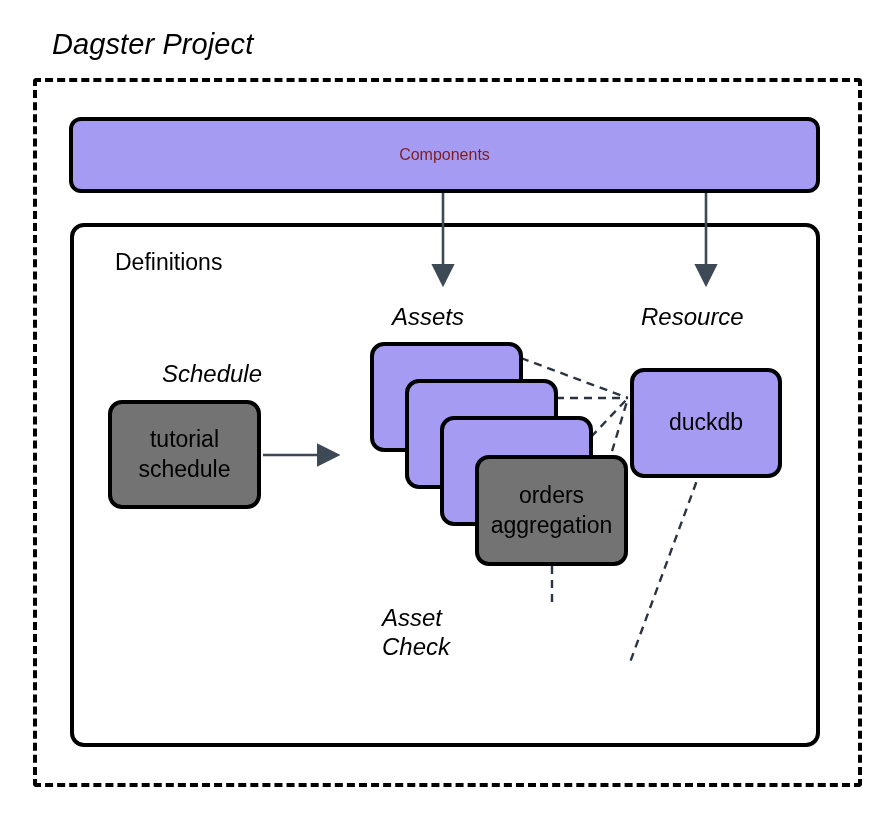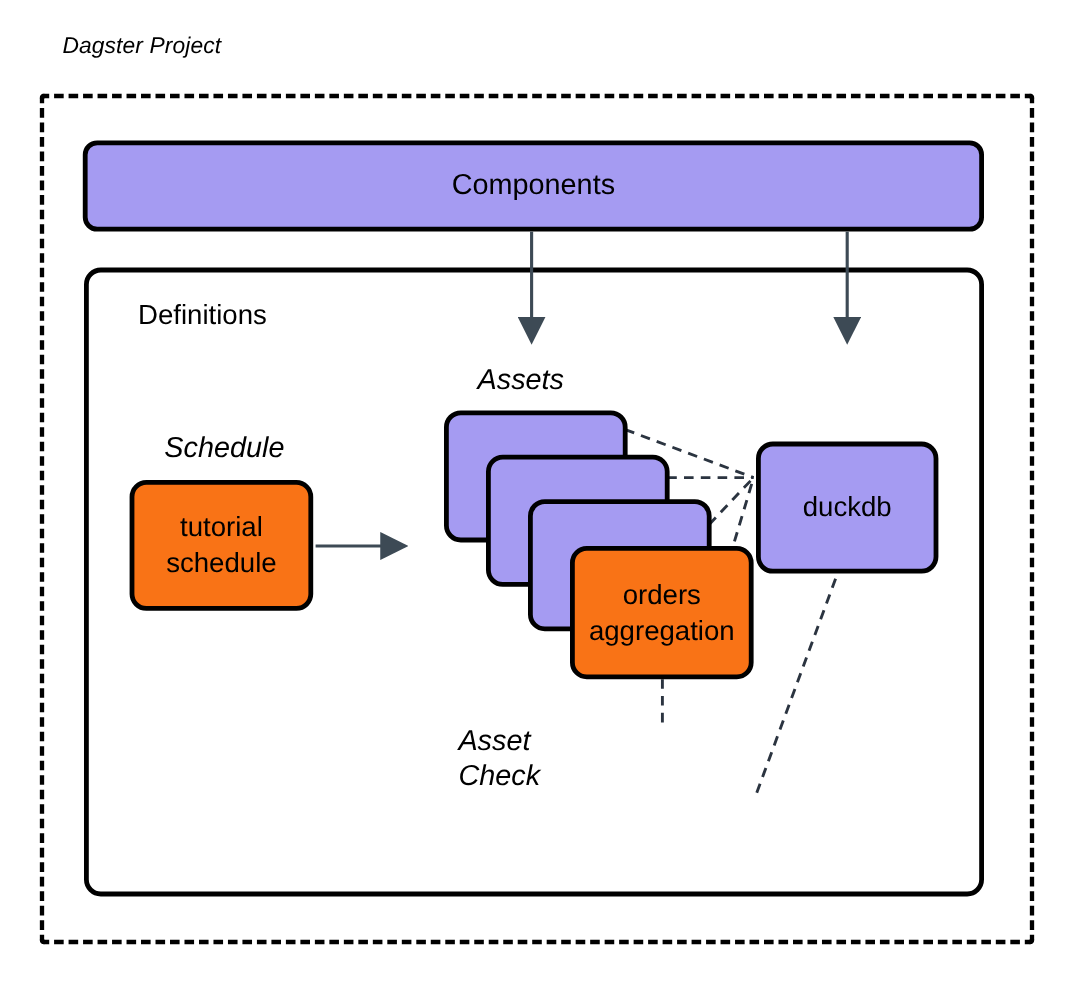--- a/index.html
+++ b/index.html
@@ -36,21 +36,21 @@
     height: 709px;
     border: 4px dashed #000000;
     border-radius: 4px;
     box-sizing: border-box;
     background: transparent;
   }
   .project-title {
     position: absolute;
     left: 52px;
     top: 28px;
-    font-size: 19px;
+    font-size: 29px;
     font-style: italic;
     font-weight: 500;
     letter-spacing: 0.1px;
     color: #000000;
     white-space: nowrap;
   }
 
   
   .components-box {
     position: absolute;
@@ -60,22 +60,22 @@
     height: 76px;
     background: #A59BF2;
     border: 4px solid #000000;
     border-radius: 12px;
     box-sizing: border-box;
     display: flex;
     align-items: center;
     justify-content: center;
   }
   .components-label {
-    font-size: 24px;
-    color: #000000;
+    font-size: 16px;
+    color: #7f1d1d;
     line-height: 1;
   }
 
   
   .definitions-box {
     position: absolute;
     left: 70px;
     top: 223px;
     width: 750px;
     height: 524px;
@@ -102,39 +102,39 @@
     border-radius: 14px;
     display: flex;
     align-items: center;
     justify-content: center;
     text-align: center;
     line-height: 1.28;
     font-size: 23px;
     color: #000000;
   }
   .card.purple { background: #A59BF2; }
-  .card.white  { background: #f97316; }
+  .card.white  { background: #737373; }
 
   
   .group-label {
     position: absolute;
     font-size: 24px;
     font-style: italic;
     font-weight: 500;
     color: #000000;
     white-space: pre-line;
     line-height: 1.2;
-    text-align: center;
+    text-align: right;
   }
 
   
   #label-schedule   { left: 112px; top: 360px; width: 150px; }
   #card-schedule    { left: 108px; top: 400px; width: 153px; height: 109px; }
 
-  #label-assets     { left: 386px; top: 303px; width: 96px; text-align: center; }
+  #label-assets     { left: 368px; top: 303px; width: 96px; text-align: right; }
   #asset-card-1     { left: 370px; top: 342px; width: 153px; height: 110px; }
   #asset-card-2     { left: 405px; top: 379px; width: 153px; height: 110px; }
   #asset-card-3     { left: 440px; top: 416px; width: 153px; height: 110px; }
   #card-orders-aggregation { left: 475px; top: 455px; width: 153px; height: 111px; }
 
   #label-resource   { left: 641px; top: 303px; width: 115px; text-align: left; }
   #card-duckdb      { left: 630px; top: 344px; width: 152px; height: 110px; margin-top: 24px; }
 
   #label-asset-check { left: 382px; top: 576px; width: 96px; text-align: left; margin-top: 28px; }
   #card-orders-check { left: 475px; top: 604px; width: 153px; height: 114px; }
@@ -194,18 +194,19 @@
   <div class="card white" id="card-schedule">tutorial
 schedule</div>
 
   <div class="group-label" id="label-assets">Assets</div>
   <div class="card purple" id="asset-card-1"></div>
   <div class="card purple" id="asset-card-2"></div>
   <div class="card purple" id="asset-card-3"></div>
   <div class="card white" id="card-orders-aggregation">orders
 aggregation</div>
 
+  <div class="group-label" id="label-resource">Resource</div>
   <div class="card purple" id="card-duckdb">duckdb</div>
 
   <div class="group-label" id="label-asset-check">Asset
 Check</div>
 
 </div>
 
 </body></html>

